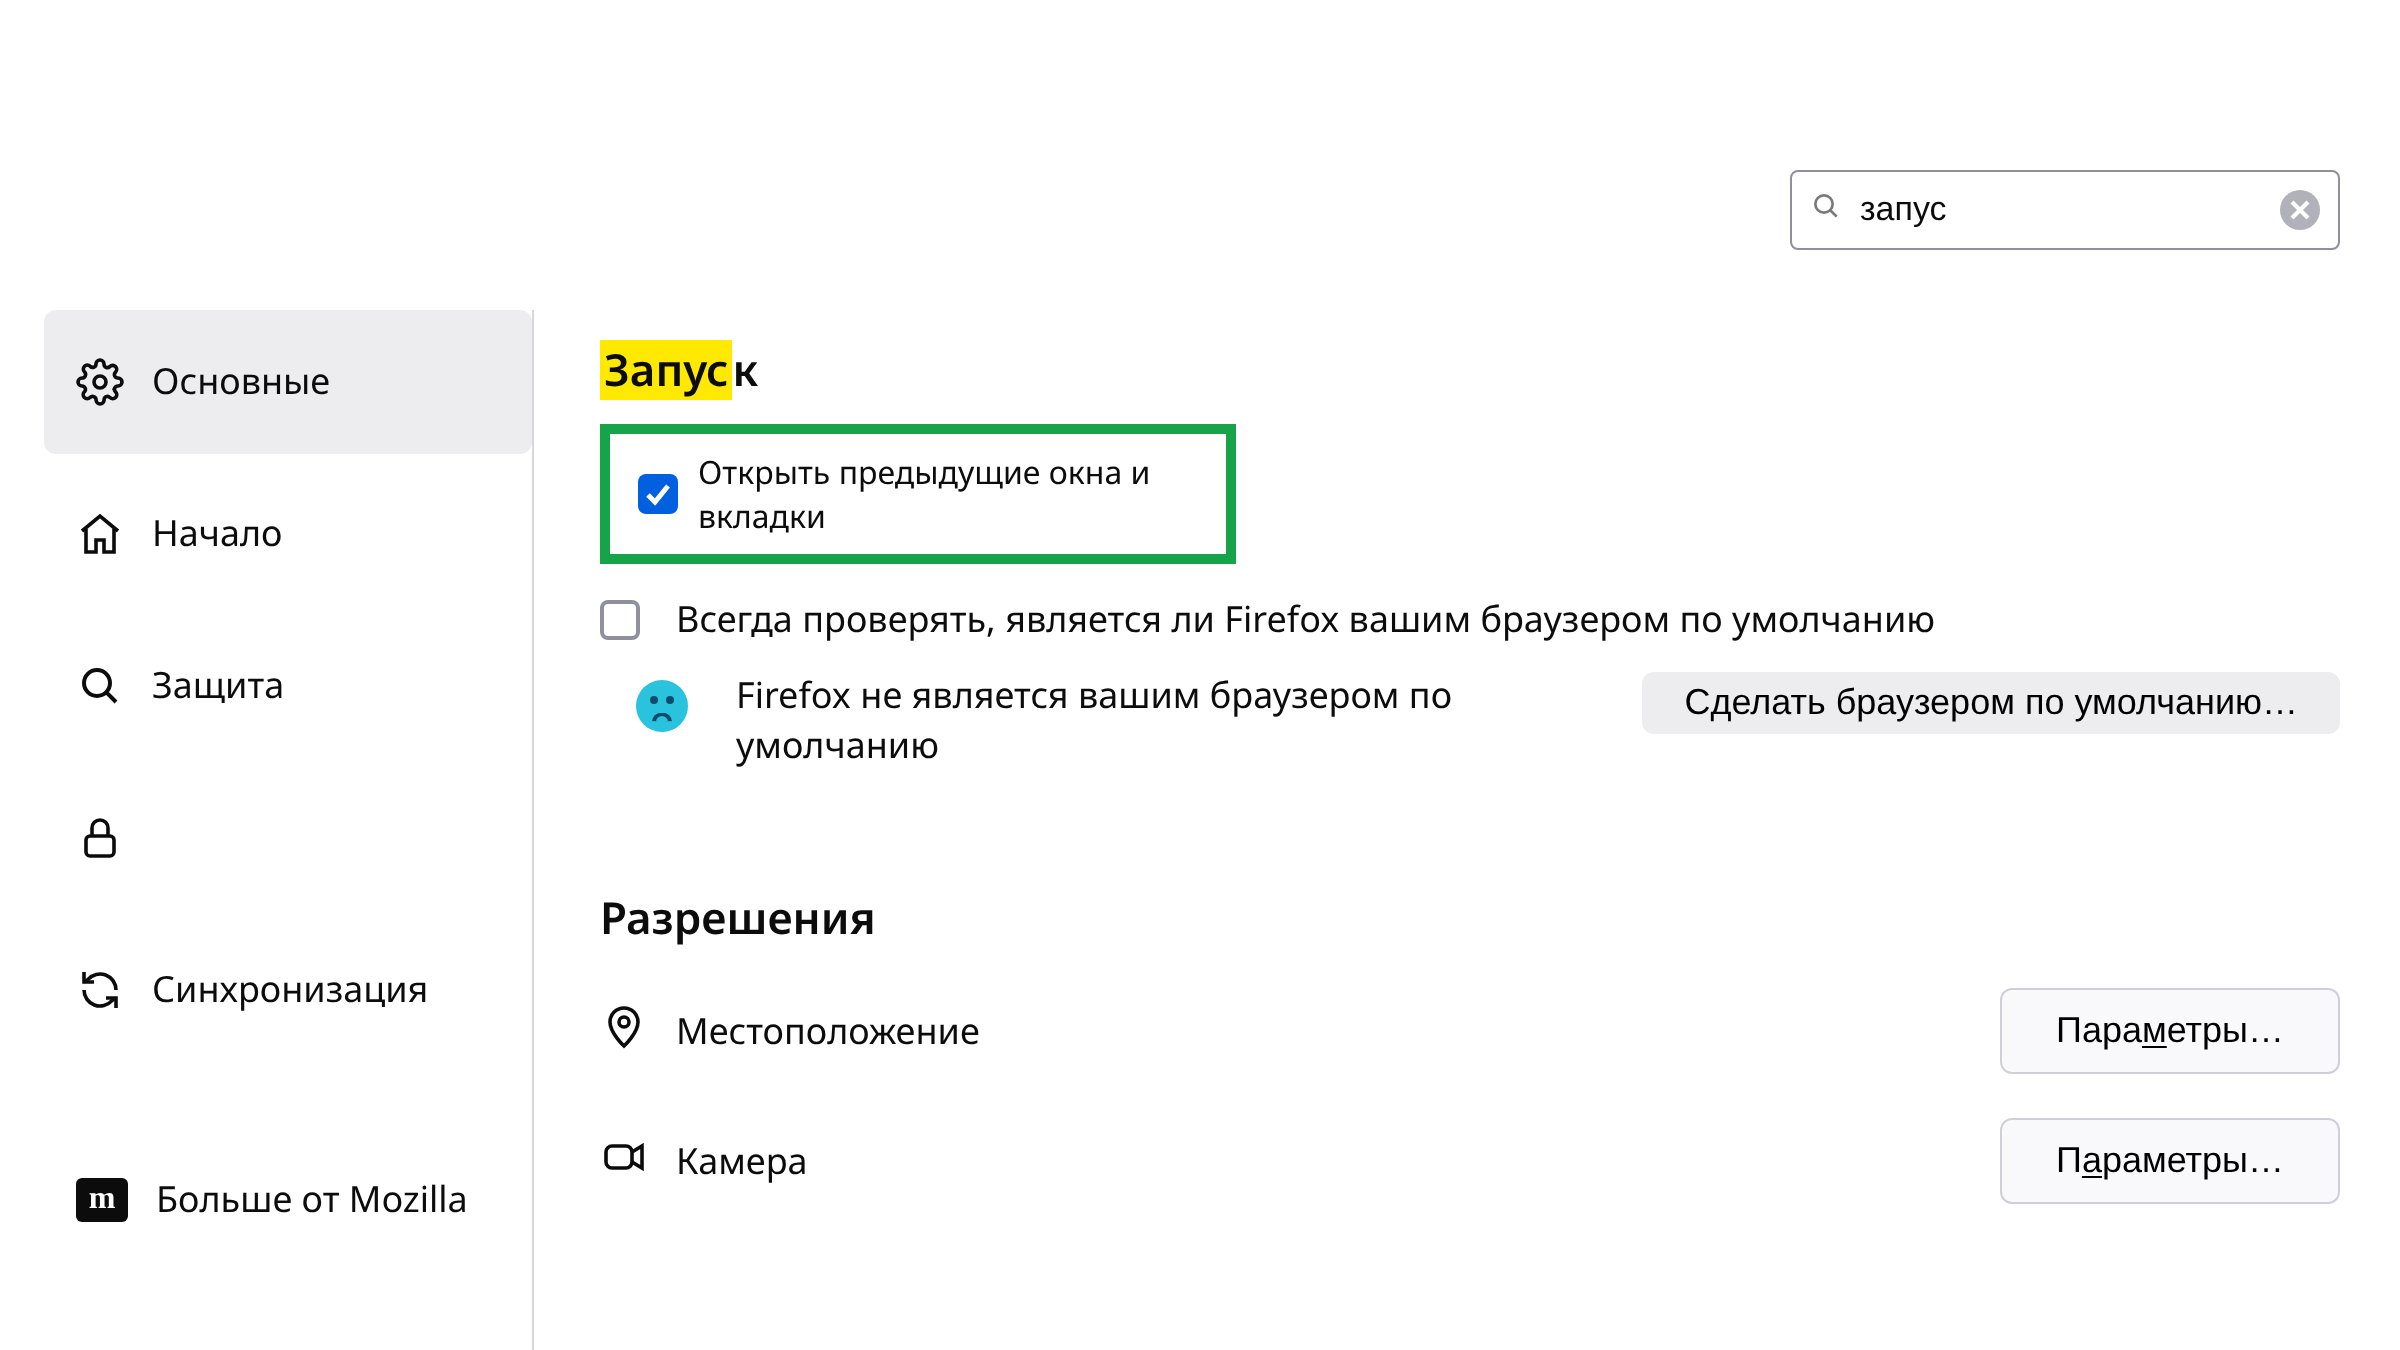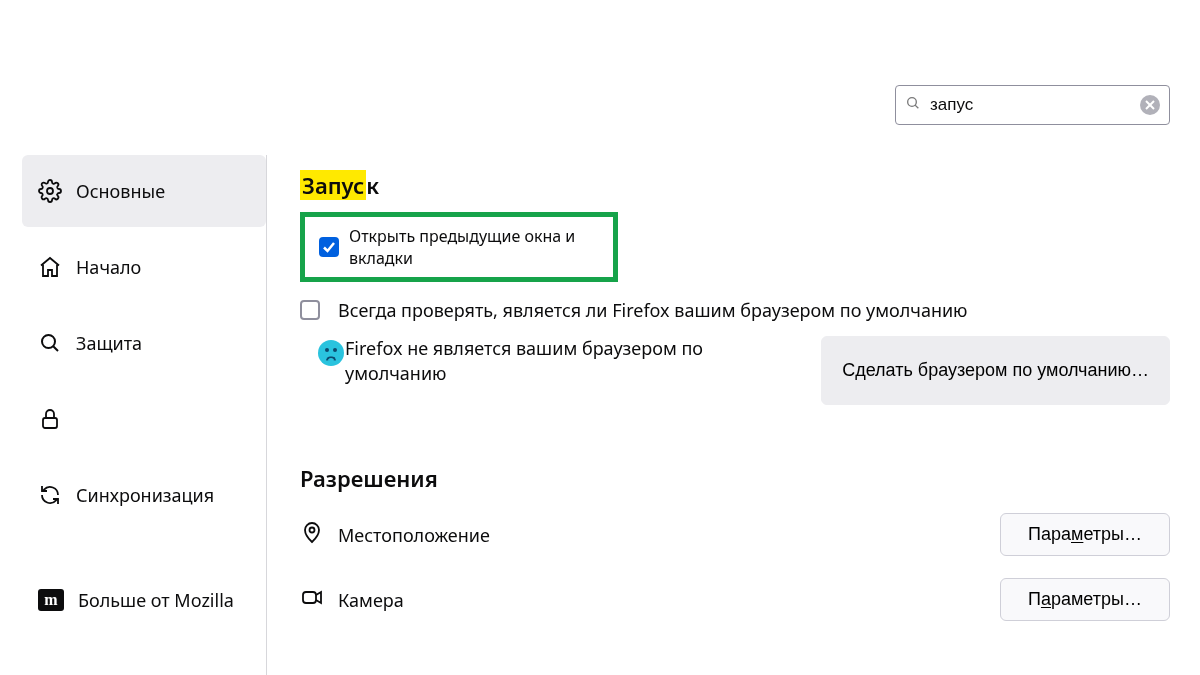--- a/index.html
+++ b/index.html
@@ -100,21 +100,21 @@
   .chk {
     width: 20px; height: 20px; border-radius: 4px; flex: none;
     display: inline-flex; align-items: center; justify-content: center;
   }
   .chk.checked { background: #0060df; }
   .chk.checked svg { width: 14px; height: 14px; }
   .chk.checked svg polyline { stroke: #fff; stroke-width: 2.5; fill: none; }
   .chk.unchecked { border: 2px solid #8f8f9d; background: #fff; }
 
   .default-row {
-    display: flex; align-items: flex-start; gap: 1px; margin-top: 6px;
+    display: flex; align-items: flex-start; gap: 24px; margin-top: 6px;
   }
   .default-row .face {
     width: 26px; height: 26px; border-radius: 50%; background: #2ac3de;
     position: relative; margin-top: 4px; margin-left: 18px;
   }
   .default-row .face::before, .default-row .face::after {
     content: ""; position: absolute; width: 4px; height: 4px; background: #0c4a6e;
     border-radius: 50%; top: 8px;
   }
   .default-row .face::before { left: 7px; }
@@ -123,21 +123,21 @@
     position: absolute; width: 10px; height: 5px; border: 2px solid #0c4a6e;
     border-bottom: none; border-radius: 10px 10px 0 0; left: 8px; top: 16px; transform: scaleY(.9);
   }
   .default-row .msg { font-size: 18px; max-width: 360px; line-height: 1.4; }
 
   .default-btn {
     margin-left: auto;
     background: #ededf0;
     border: 1px solid #ededf0;
     border-radius: 6px;
-    padding: 23px 20px;
+    padding: 4px 20px;
     font-size: 18px;
     cursor: pointer;
   }
 
   .perm-row {
     display: flex; align-items: center; gap: 14px; font-size: 18px; margin-bottom: 22px;
   }
   .perm-row .perm-icon svg { width: 24px; height: 24px; }
   .perm-btn {
     margin-left: auto;

